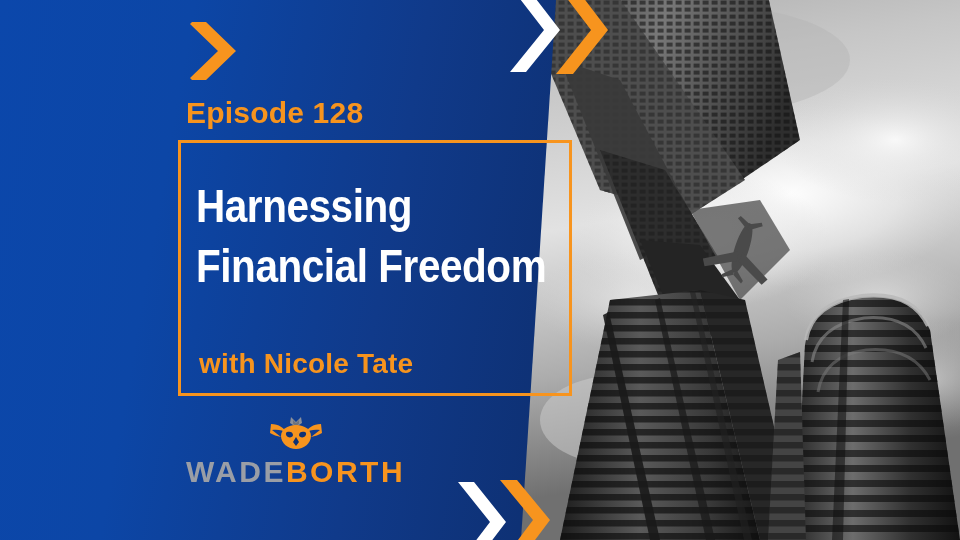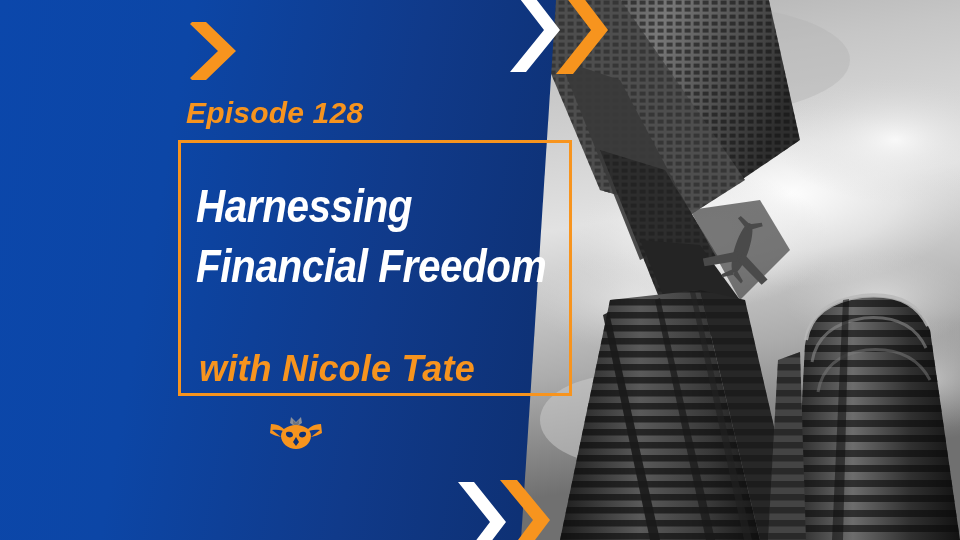--- a/index.html
+++ b/index.html
@@ -7,21 +7,20 @@
     padding: 0;
     background: #000;
   }
   #cover {
     position: relative;
     width: 960px;
     height: 540px;
     overflow: hidden;
     font-family: "Liberation Sans", sans-serif;
     background: #701a75;
-    font-style: italic;
   }
 
   
   .photo {
     position: absolute;
     inset: 0;
     background: linear-gradient(165deg, #6f6f6f 0%, #8e8e8e 18%, #b9b9b9 38%,
                                 #d5d5d5 52%, #a9a9a9 70%, #7c7c7c 86%, #585858 100%);
     overflow: hidden;
   }
@@ -78,21 +77,21 @@
     letter-spacing: -0.5px;
     transform: scaleX(0.88);
     transform-origin: left top;
     white-space: nowrap;
   }
   .title-line { display: block; }
   .guest {
     position: absolute;
     left: 199px;
     top: 348px;
-    font-size: 36px;
+    font-size: 28px;
     font-weight: 700;
     color: #f7941e;
     letter-spacing: 0.2px;
     white-space: nowrap;
   }
 
   
   .logo {
     position: absolute;
     left: 178px;
@@ -289,15 +288,18 @@
         <path d="M2,8 C10,8 15,12 18,17 C14,14 8,13 3,14 C6,16 9,19 12,21 C8,20 4,19 1,17 Z" fill="#F7941E"></path>
         <path d="M52,8 C44,8 39,12 36,17 C40,14 46,13 51,14 C48,16 45,19 42,21 C46,20 50,19 53,17 Z" fill="#F7941E"></path>
         <path d="M27,9 C36,9 42,14 42,20 C42,27 35,33 27,33 C19,33 12,27 12,20 C12,14 18,9 27,9 Z" fill="#F7941E"></path>
 
         <path d="M18,16 C21,15 24,16 24,19 C24,21 21,22 19,21 C17,20 16,17 18,16 Z" fill="#0e3175"></path>
         <path d="M36,16 C33,15 30,16 30,19 C30,21 33,22 35,21 C37,20 38,17 36,16 Z" fill="#0e3175"></path>
 
         <path d="M27,21 L30,26 L27,30 L24,26 Z" fill="#0e3175"></path>
       </svg>
     </span>
+    <div class="logo-word">
+      <span class="logo-wade">WADE</span><span class="logo-borth">BORTH</span>
+    </div>
   </div>
 
 </div>
 
 </body></html>

